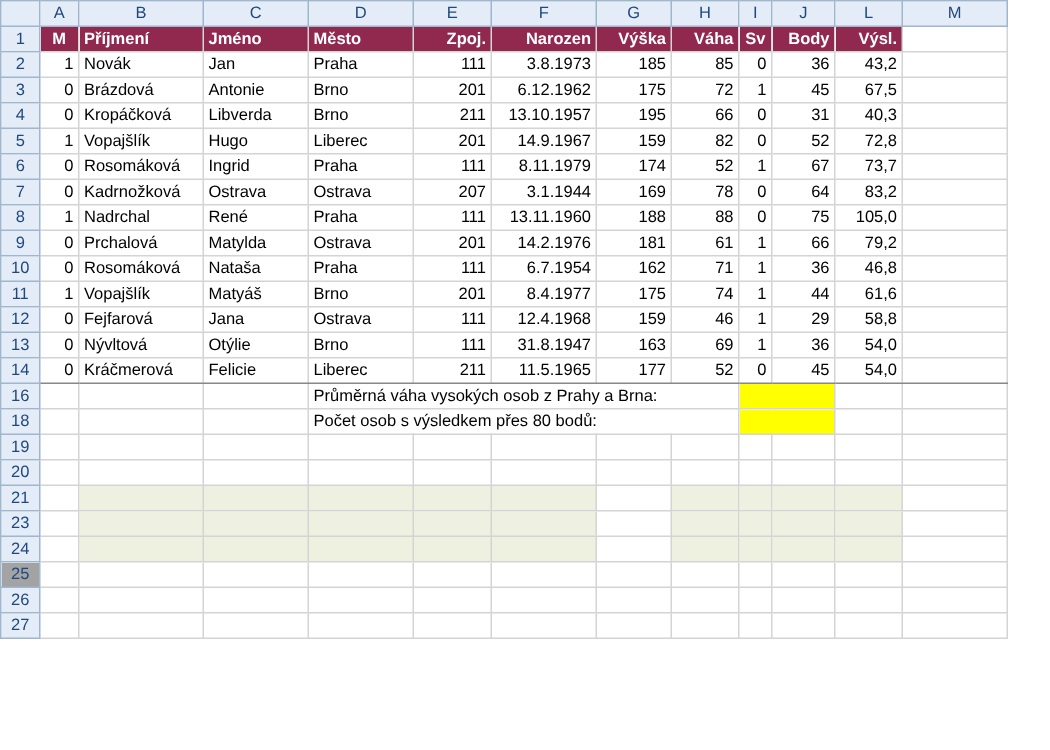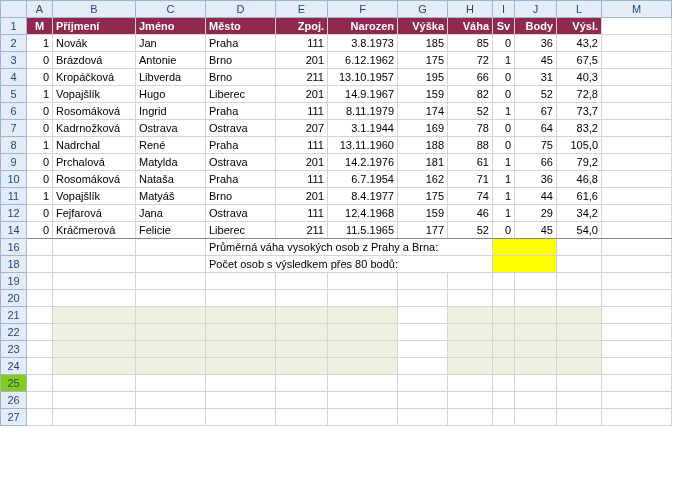--- a/index.html
+++ b/index.html
@@ -1,21 +1,21 @@
 <!DOCTYPE html>
 <html><head>
 <meta charset="utf-8">
 <style>
   * { margin: 0; padding: 0; box-sizing: border-box; }
   body { font-family: Arial, sans-serif; font-size: 11px; background: #fff; width: 700px; height: 500px; overflow: hidden; }
   table { border-collapse: collapse; table-layout: fixed; }
   td, th { border: 1px solid #d4d4d4; height: 17px; padding: 0 3px; overflow: hidden; white-space: nowrap; }
   .colhdr { background: #e4ecf7; color: #1f497d; text-align: center; font-weight: normal; border: 1px solid #9eb6ce; }
   .rowhdr { background: #e4ecf7; color: #1f497d; text-align: center; font-weight: normal; border: 1px solid #9eb6ce; width: 26px; }
-  .rowhdr.sel { background: #84cc16; }
+  .rowhdr.sel { background: #a3a3a3; }
   .corner { background: #e4ecf7; border: 1px solid #9eb6ce; width:26px;}
   .hrow td { background: #91294e; color: #fff; font-weight: bold; }
   .num { text-align: right; }
   .txt { text-align: left; }
   .ctr { text-align: center; }
   .yellow { background: #ffff00; }
   .hatch-wide { background:#eef0e0; }
   .hatch-top { border-top: 1px dashed #555 !important; }
   .hatch-bot { border-bottom: 1px dashed #555 !important; }
   .hatch-left { border-left: 1px dashed #555 !important; }
@@ -215,21 +215,36 @@
   <td class="num">0</td>
   <td class="txt">Fejfarová</td>
   <td class="txt">Jana</td>
   <td class="txt">Ostrava</td>
   <td class="num">111</td>
   <td class="num">12.4.1968</td>
   <td class="num">159</td>
   <td class="num">46</td>
   <td class="num">1</td>
   <td class="num">29</td>
-  <td class="num">34,2</td>
+  <td class="num">58,8</td>
+  <td></td>
+      </tr>
+      <tr>
+        <th class="rowhdr">13</th>
+  <td class="num">0</td>
+  <td class="txt">Nývltová</td>
+  <td class="txt">Otýlie</td>
+  <td class="txt">Brno</td>
+  <td class="num">111</td>
+  <td class="num">31.8.1947</td>
+  <td class="num">163</td>
+  <td class="num">69</td>
+  <td class="num">1</td>
+  <td class="num">36</td>
+  <td class="num">54,0</td>
   <td></td>
       </tr>
       <tr class="underline-row">
         <th class="rowhdr">14</th>
   <td class="num">0</td>
   <td class="txt">Kráčmerová</td>
   <td class="txt">Felicie</td>
   <td class="txt">Liberec</td>
   <td class="num">211</td>
   <td class="num">11.5.1965</td>
@@ -301,50 +316,35 @@
         <td class="hatch-wide hatch-top"></td>
         <td class="hatch-wide hatch-top hatch-right"></td>
         <td></td>
         <td class="hatch-wide hatch-top hatch-left"></td>
         <td class="hatch-wide hatch-top"></td>
         <td class="hatch-wide hatch-top"></td>
         <td class="hatch-wide hatch-top hatch-right"></td>
         <td></td>
       </tr>
       <tr>
-        <th class="rowhdr">22</th>
+        <th class="rowhdr">23</th>
         <td></td>
         <td class="hatch-wide hatch-left"></td>
         <td class="hatch-wide"></td>
         <td class="hatch-wide"></td>
         <td class="hatch-wide"></td>
         <td class="hatch-wide hatch-right"></td>
         <td></td>
         <td class="hatch-wide hatch-left"></td>
         <td class="hatch-wide"></td>
         <td class="hatch-wide"></td>
         <td class="hatch-wide hatch-right"></td>
         <td></td>
       </tr>
       <tr>
-        <th class="rowhdr">23</th>
-        <td></td>
-        <td class="hatch-wide hatch-left"></td>
-        <td class="hatch-wide"></td>
-        <td class="hatch-wide"></td>
-        <td class="hatch-wide"></td>
-        <td class="hatch-wide hatch-right"></td>
-        <td></td>
-        <td class="hatch-wide hatch-left"></td>
-        <td class="hatch-wide"></td>
-        <td class="hatch-wide"></td>
-        <td class="hatch-wide hatch-right"></td>
-        <td></td>
-      </tr>
-      <tr>
         <th class="rowhdr">24</th>
         <td></td>
         <td class="hatch-wide hatch-bot hatch-left"></td>
         <td class="hatch-wide hatch-bot"></td>
         <td class="hatch-wide hatch-bot"></td>
         <td class="hatch-wide hatch-bot"></td>
         <td class="hatch-wide hatch-bot hatch-right"></td>
         <td></td>
         <td class="hatch-wide hatch-bot hatch-left"></td>
         <td class="hatch-wide hatch-bot"></td>

